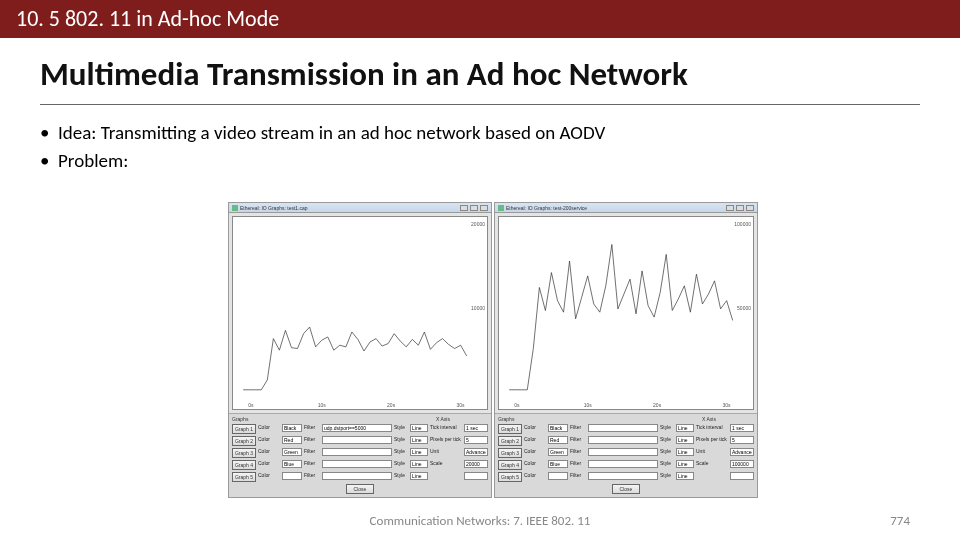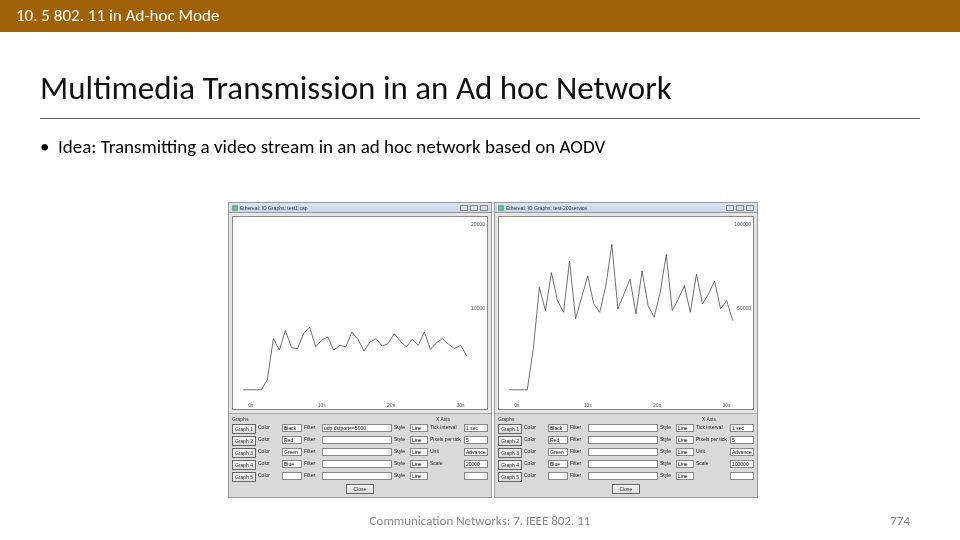--- a/index.html
+++ b/index.html
@@ -1,30 +1,29 @@
 <!DOCTYPE html>
 <html><head>
 <meta charset="utf-8">
 <style>
   * { box-sizing: border-box; margin: 0; padding: 0; }
   html, body { width: 960px; height: 540px; font-family: Calibri, "Segoe UI", Arial, sans-serif; background: #fff; color: #000; }
   .slide { width: 960px; height: 540px; position: relative; }
 
   .topbar {
-    background: #a16207; color: #fff;
+    background: #7f1d1d; color: #fff;
     padding: 5px 16px 6px 16px;
-    font-size: 17px;
+    font-size: 22px;
     font-weight: 400;
   }
   .title {
     font-size: 33px;
-    font-weight: 400;
+    font-weight: 700;
     padding: 16px 0 10px 40px;
     color: #111;
-    margin-top: 20px;
   }
   .divider {
     margin: 0 40px 14px 40px;
     border: none;
     border-top: 1px solid #666;
   }
   .bullets {
     padding: 0 40px;
     font-size: 19px;
     line-height: 1.45;
@@ -105,20 +104,21 @@
 
 <div class="slide">
 
   <div class="topbar">10. 5 802. 11 in Ad-hoc Mode</div>
 
   <h1 class="title">Multimedia Transmission in an Ad hoc Network</h1>
   <hr class="divider">
 
   <ul class="bullets">
     <li>Idea: Transmitting a video stream in an ad hoc network based on AODV</li>
+    <li>Problem:</li>
   </ul>
 
   <div class="charts">
     <div class="panel">
         <div class="panel-title">
           <span style="width: 6px; height: 6px; background: rgb(102, 187, 136);"></span>
           <span class="tx">Ethereal: IO Graphs: test1.cap</span>
           <span class="winbtn"></span>
           <span class="winbtn"></span>
           <span class="winbtn"></span>

